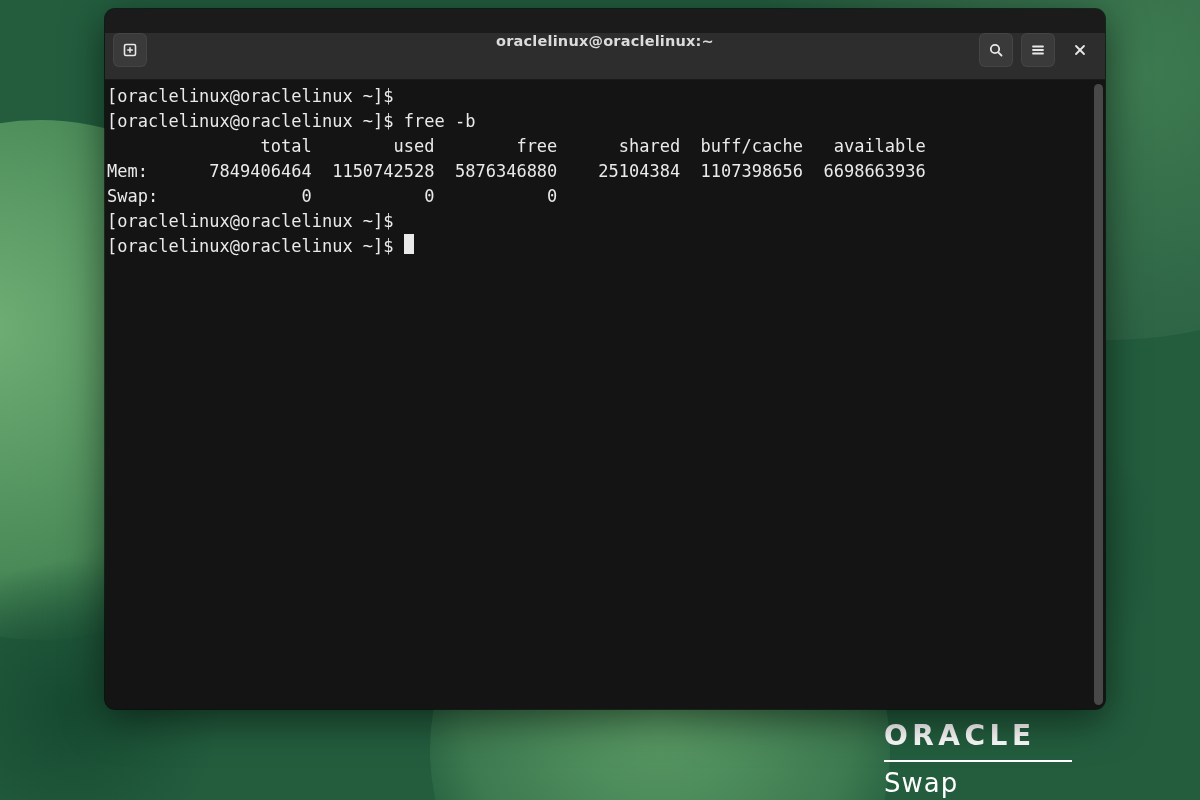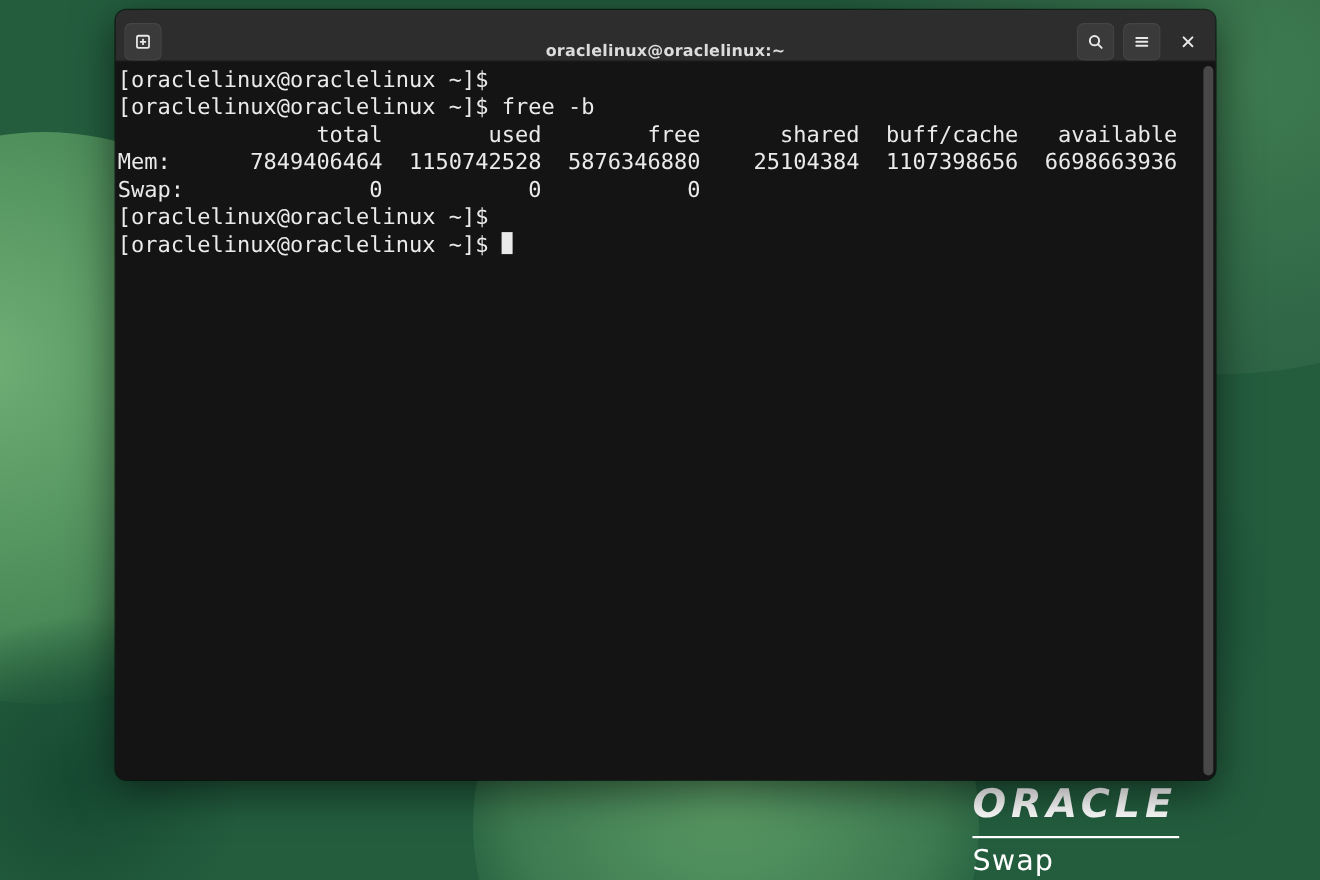--- a/index.html
+++ b/index.html
@@ -36,24 +36,23 @@
   .brand {
     position: absolute;
     right: 128px;
     bottom: 4px;
     color: #ffffff;
     line-height: 1;
     user-select: none;
   }
   .brand .oracle {
     font-weight: 800;
-    font-size: 36px;
+    font-size: 28px;
     letter-spacing: 4.5px;
     display: block;
-    font-style: italic;
   }
   .brand .bar {
     height: 2px;
     background: #ffffff;
     margin: 10px 0 8px 0;
     width: 188px;
   }
   .brand .linux {
     font-weight: 400;
     font-size: 26px;
@@ -75,24 +74,25 @@
     flex-direction: column;
     overflow: hidden;
   }
 
   .titlebar {
     height: 46px;
     flex: 0 0 46px;
     background: #2d2d2d;
     border-bottom: 1px solid #1a1a1a;
     display: flex;
-    align-items: flex-end;
+    align-items: flex-start;
     padding: 0 8px;
     gap: 8px;
     color: #e6e6e6;
+    margin-top: 24px;
   }
 
   .titlebar .title {
     flex: 1;
     text-align: center;
     font-size: 14.5px;
     font-weight: 600;
     color: #dcdcdc;
     letter-spacing: 0.2px;
     white-space: nowrap;
@@ -129,21 +129,21 @@
     bottom: 4px;
     width: 9px;
     background: #4e4e4e;
     border-radius: 5px;
     opacity: 0.9;
   }
   pre.term {
     margin: 0;
     padding: 4px 2px 2px 2px;
     font-family: "DejaVu Sans Mono","Liberation Mono",Menlo,Consolas,monospace;
-    font-size: 20px;
+    font-size: 17px;
     line-height: 25px;
     color: #eaeaea;
     white-space: pre;
   }
   .cursor {
     display: inline-block;
     width: 10px;
     height: 20px;
     background: #eaeaea;
     vertical-align: -2px;

